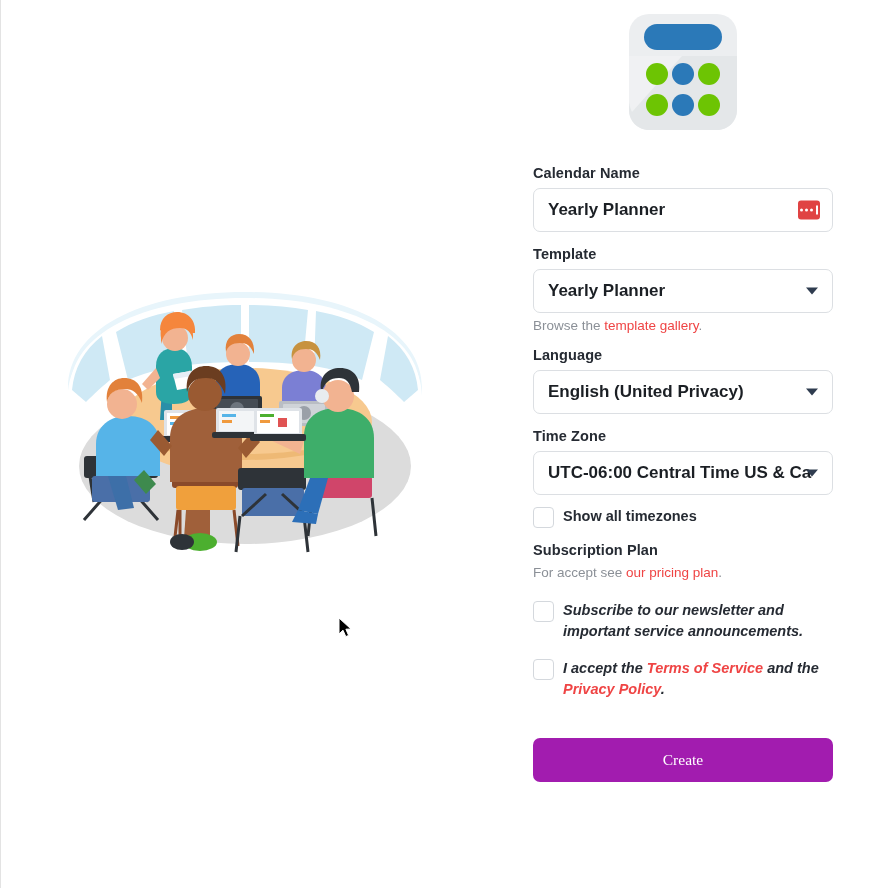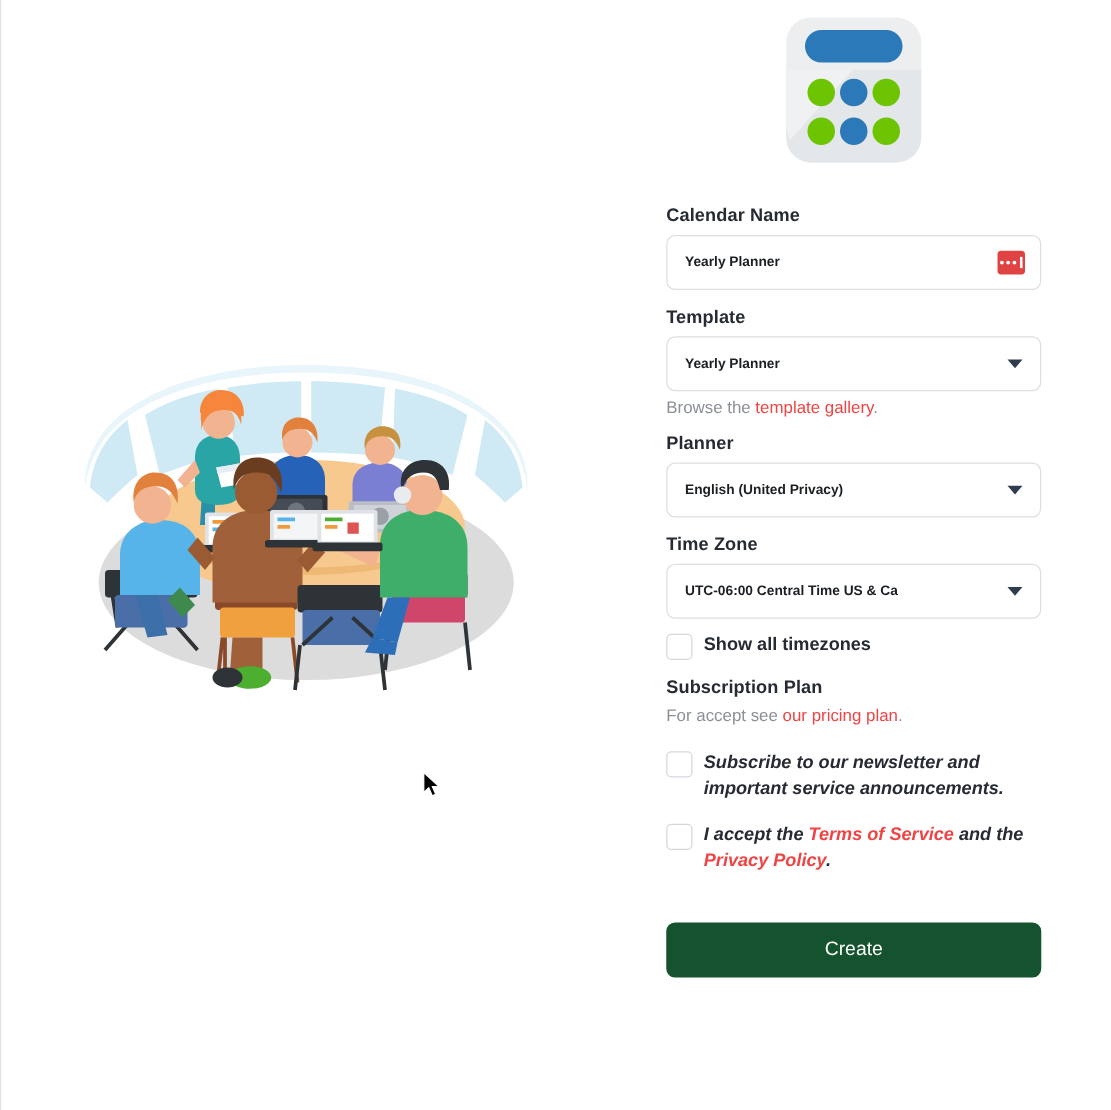--- a/index.html
+++ b/index.html
@@ -65,21 +65,21 @@
   .text-input, .select-box {
     position: relative;
     width: 300px;
     height: 44px;
     border: 1px solid #dcdfe3;
     border-radius: 7px;
     background: #ffffff;
     display: flex;
     align-items: center;
     padding: 0 14px;
-    font-size: 11px;
+    font-size: 17px;
     font-weight: bold;
     color: #1b1f24;
     overflow: hidden;
     white-space: nowrap;
   }
   .select-box { cursor: pointer; }
   .input-value { flex: 1; overflow: hidden; text-overflow: clip; white-space: nowrap; }
 
   .pw-badge {
     position: absolute;
@@ -149,26 +149,26 @@
   .check-label .link { font-weight: bold; }
 
   .consent-block { margin-top: 20px; font-style: italic; }
   .consent-block .check-row { margin-top: 16px; }
   .consent-block .check-label { line-height: 21px; }
 
   .create-button {
     margin-top: 38px;
     width: 300px;
     height: 44px;
-    background: #14532d;
+    background: #a21caf;
     border: none;
     border-radius: 7px;
     color: #ffffff;
     font-size: 15.5px;
-    font-family: Liberation Sans, sans-serif;
+    font-family: Liberation Serif, serif;
     display: flex;
     align-items: center;
     justify-content: center;
     cursor: pointer;
   }
 
   
   .cursor {
     position: absolute;
     left: 338px; top: 617px;
@@ -344,21 +344,21 @@
         <div class="select-box">
           <span class="input-value">Yearly Planner</span>
           <span class="caret-down"></span>
         </div>
         <div class="helper">
           <span>Browse the </span><a class="link">template gallery</a><span>.</span>
         </div>
       </div>
 
       <div class="group">
-        <div class="field-label">Planner</div>
+        <div class="field-label">Language</div>
         <div class="select-box">
           <span class="input-value">English (United Privacy)</span>
           <span class="caret-down"></span>
         </div>
       </div>
 
       <div class="group">
         <div class="field-label">Time Zone</div>
         <div class="select-box">
           <span class="input-value">UTC-06:00 Central Time US &amp; Ca</span>

